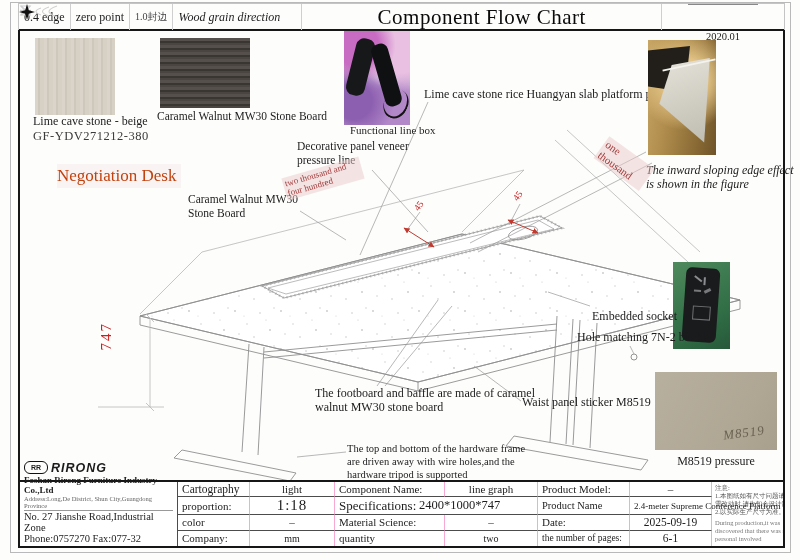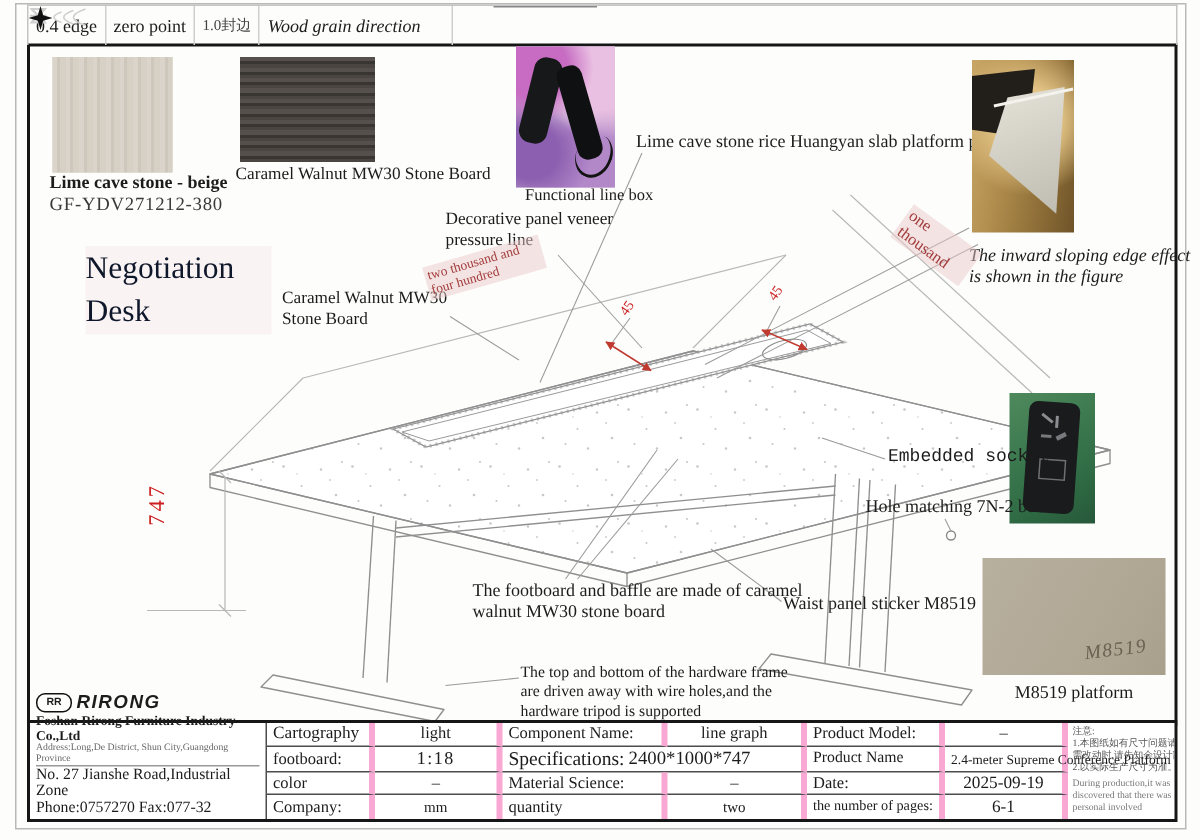--- a/index.html
+++ b/index.html
@@ -31,28 +31,28 @@
   .sock-h1{position:absolute;left:8px;top:10px;width:9px;height:2px;background:#8b8d90;transform:rotate(35deg);}
   .sock-h2{position:absolute;left:18px;top:9px;width:2px;height:8px;background:#8b8d90;}
   .sock-h3{position:absolute;left:9px;top:22px;width:7px;height:2px;background:#77797c;}
   .sock-h4{position:absolute;left:19px;top:21px;width:7px;height:3px;background:#77797c;transform:rotate(-30deg);}
   .sock-win{position:absolute;left:9px;top:38px;width:16px;height:12px;border:1px solid #6e7072;}
   .sw-m8519{left:655px;top:372px;width:122px;height:78px;background:linear-gradient(120deg,#b8b09f,#afa694 70%,#a89f8d);}
   .m8519-mark{position:absolute;right:12px;bottom:9px;font-style:italic;font-size:13px;letter-spacing:1px;color:#6a6252;transform:rotate(-7deg);}
   
   .cap{font-size:12px;white-space:nowrap;}
   .code{font-size:12.5px;letter-spacing:.5px;color:#3a3a3a;white-space:nowrap;}
-  .prod-title{left:57px;top:164px;width:124px;font-size:21px;line-height:1.4;color:#0f172a;background:rgba(240,214,214,.25);}
+  .prod-title{left:57px;top:164px;width:124px;font-size:17px;line-height:1.4;color:#c2410c;background:rgba(240,214,214,.25);}
   .ann{font-size:12px;line-height:1.2;}
   .ann-s{font-size:10.5px;line-height:1.25;}
   .dim-red{color:#cc2020;}
   .dim-pink{background:rgba(236,202,202,.5);color:#a33c3c;line-height:1.15;padding:1px 2px;}
   
   .tblock{left:18px;top:480px;width:763px;height:64px;border:2px solid #161616;display:grid;grid-template-columns:158px 72px 85px 110px 93px 92px 82px 1fr;grid-template-rows:repeat(4,1fr);font-size:11px;background:#fff;}
-  .tb{border-right:4px solid #f9a8d4;border-bottom:1px solid #4c4c4c;display:flex;align-items:center;padding:0 4px;white-space:nowrap;overflow:visible;}
+  .tb{border-right:1px solid #f9a8d4;border-bottom:1px solid #4c4c4c;display:flex;align-items:center;padding:0 4px;white-space:nowrap;overflow:visible;}
   .tb.val{justify-content:center;padding:0 1px;}
   .tb.nobb{border-bottom:none;}
   .logo-cell{grid-row:1/5;grid-column:1;border-right:1px solid #4c4c4c;padding:2px 4px;display:flex;flex-direction:column;justify-content:flex-end;}
   .logo-row{display:flex;align-items:center;gap:3px;font-family:"Liberation Sans","DejaVu Sans",sans-serif;font-weight:bold;font-style:italic;font-size:12.5px;letter-spacing:1px;}
   .logo-badge{width:22px;height:11px;border:1.5px solid #111;border-radius:6px;display:flex;align-items:center;justify-content:center;font-size:7px;font-style:normal;letter-spacing:0;}
   .co-name{font-size:9px;font-weight:bold;}
   .co-addr{font-size:6.5px;color:#666;border-bottom:1px solid #999;padding-bottom:1px;}
   .co-line{font-size:10.5px;}
   .notes-cell{grid-row:1/5;grid-column:8;border-bottom:none;padding:2px 3px;font-size:6.5px;line-height:1.25;color:#555;display:flex;flex-direction:column;white-space:nowrap;overflow:hidden;}
   .spec-cell{grid-column:4/6;}
@@ -91,20 +91,21 @@
   <div class="cell" style="width:118px;font-style:italic;">
     <svg width="42" height="15">
         <g stroke="#cfcfcf" stroke-width="1.1" fill="none">
           <path d="M38,2 Q22,7.5 38,13"></path>
           <path d="M30,3 Q17,7.5 30,12"></path>
           <path d="M22,4 Q12,7.5 22,11"></path>
         </g>
       </svg>
     <span>Wood grain direction</span>
   </div>
+  <div class="cell hdr-title">Component Flow Chart</div>
   <div class="cell last version" style="width:112px;gap:26px;">
     <span class="vl">Version number:</span>
     <span>2020.01</span>
   </div>
 </div>
 
 <svg width="800" height="560" viewBox="0 0 800 560">
   <defs>
     <pattern id="specks" width="46" height="38" patternUnits="userSpaceOnUse">
       <g fill="#9a9a9a" opacity=".55">
@@ -180,21 +181,21 @@
     <line x1="520" y1="204" x2="511" y2="221"></line>
   </g>
 
   <g stroke="#c03a30" stroke-width="1" fill="none">
     <line x1="404" y1="228" x2="434" y2="247" marker-start="url(#ra)" marker-end="url(#ra)"></line>
     <line x1="508" y1="220" x2="538" y2="233" marker-start="url(#ra)" marker-end="url(#ra)"></line>
   </g>
 </svg>
 
 <div class="abs sw-lime"></div>
-<div class="abs cap" style="left:33px;top:114px;font-weight:bold;">Lime cave stone - beige</div>
+<div class="abs cap" style="left:33px;top:114px;">Lime cave stone - beige</div>
 <div class="abs code" style="left:33px;top:129px;">GF-YDV271212-380</div>
 
 <div class="abs sw-walnut"></div>
 <div class="abs cap" style="left:157px;top:110px;font-size:11.5px;">Caramel Walnut MW30 Stone Board</div>
 
 <div class="abs prod-title">Negotiation Desk</div>
 
 <div class="abs ph-box">
   <div class="dev1"></div>
   <div class="dev2"></div>
@@ -215,31 +216,31 @@
 
 <div class="abs ph-socket">
   <div class="sock-body">
     <div class="sock-h1"></div>
     <div class="sock-h2"></div>
     <div class="sock-h3"></div>
     <div class="sock-h4"></div>
     <div class="sock-win"></div>
   </div>
 </div>
-<div class="abs ann" style="left:592px;top:297px;white-space:nowrap;font-family:Liberation Mono, monospace;">Embedded socket</div>
+<div class="abs ann" style="left:592px;top:309px;white-space:nowrap;">Embedded socket</div>
 <div class="abs ann" style="left:577px;top:330px;white-space:nowrap;">Hole matching 7N-2 buckle</div>
 <div class="abs ann" style="left:522px;top:395px;white-space:nowrap;">Waist panel sticker M8519</div>
 
 <div class="abs ann" style="left:315px;top:386px;width:238px;">The footboard and baffle are made of caramel walnut MW30 stone board</div>
 <div class="abs ann-s" style="left:347px;top:442px;width:192px;">The top and bottom of the hardware frame are driven away with wire holes,and the hardware tripod is supported</div>
 
 <div class="abs sw-m8519">
   <div class="m8519-mark">M8519</div>
 </div>
-<div class="abs cap" style="left:655px;top:454px;width:122px;text-align:center;">M8519 platform</div>
+<div class="abs cap" style="left:655px;top:454px;width:122px;text-align:center;">M8519 pressure</div>
 
 <div class="abs dim-red" style="left:86px;top:322px;width:40px;font-size:15px;letter-spacing:2px;transform:rotate(-90deg);">747</div>
 <div class="abs dim-pink" style="left:283px;top:167px;width:76px;font-size:9px;transform:rotate(-16deg);">two thousand and four hundred</div>
 <div class="abs dim-pink" style="left:596px;top:150px;width:52px;font-size:11px;transform:rotate(36deg);">one thousand</div>
 <div class="abs dim-red" style="left:414px;top:201px;font-size:9.5px;transform:rotate(-55deg);">45</div>
 <div class="abs dim-red" style="left:513px;top:191px;font-size:9.5px;transform:rotate(-55deg);">45</div>
 
 <div class="abs tblock">
   <div class="logo-cell">
     <div class="logo-row">
@@ -252,22 +253,22 @@
     <div class="co-line">Phone:0757270 Fax:077-32</div>
   </div>
 
   <div class="tb" style="font-size:11.5px;">Cartography</div>
   <div class="tb val">light</div>
   <div class="tb">Component Name:</div>
   <div class="tb val">line graph</div>
   <div class="tb">Product Model:</div>
   <div class="tb val">–</div>
 
-  <div class="tb">footboard:</div>
-  <div class="tb val" style="letter-spacing:1px;font-size:12px;font-family:Liberation Serif, serif;">1:18</div>
+  <div class="tb">proportion:</div>
+  <div class="tb val" style="letter-spacing:1px;font-size:15px;font-family:Liberation Serif, serif;">1:18</div>
   <div class="tb spec-cell">
     <span style="font-size:13px;">Specifications:</span>&nbsp;
     <span style="font-size:12.5px;">2400*1000*747</span>
   </div>
   <div class="tb" style="font-size:10.5px;">Product Name</div>
   <div class="tb pname-val">2.4-meter Supreme Conference Platform</div>
 
   <div class="tb">color</div>
   <div class="tb val">–</div>
   <div class="tb">Material Science:</div>

